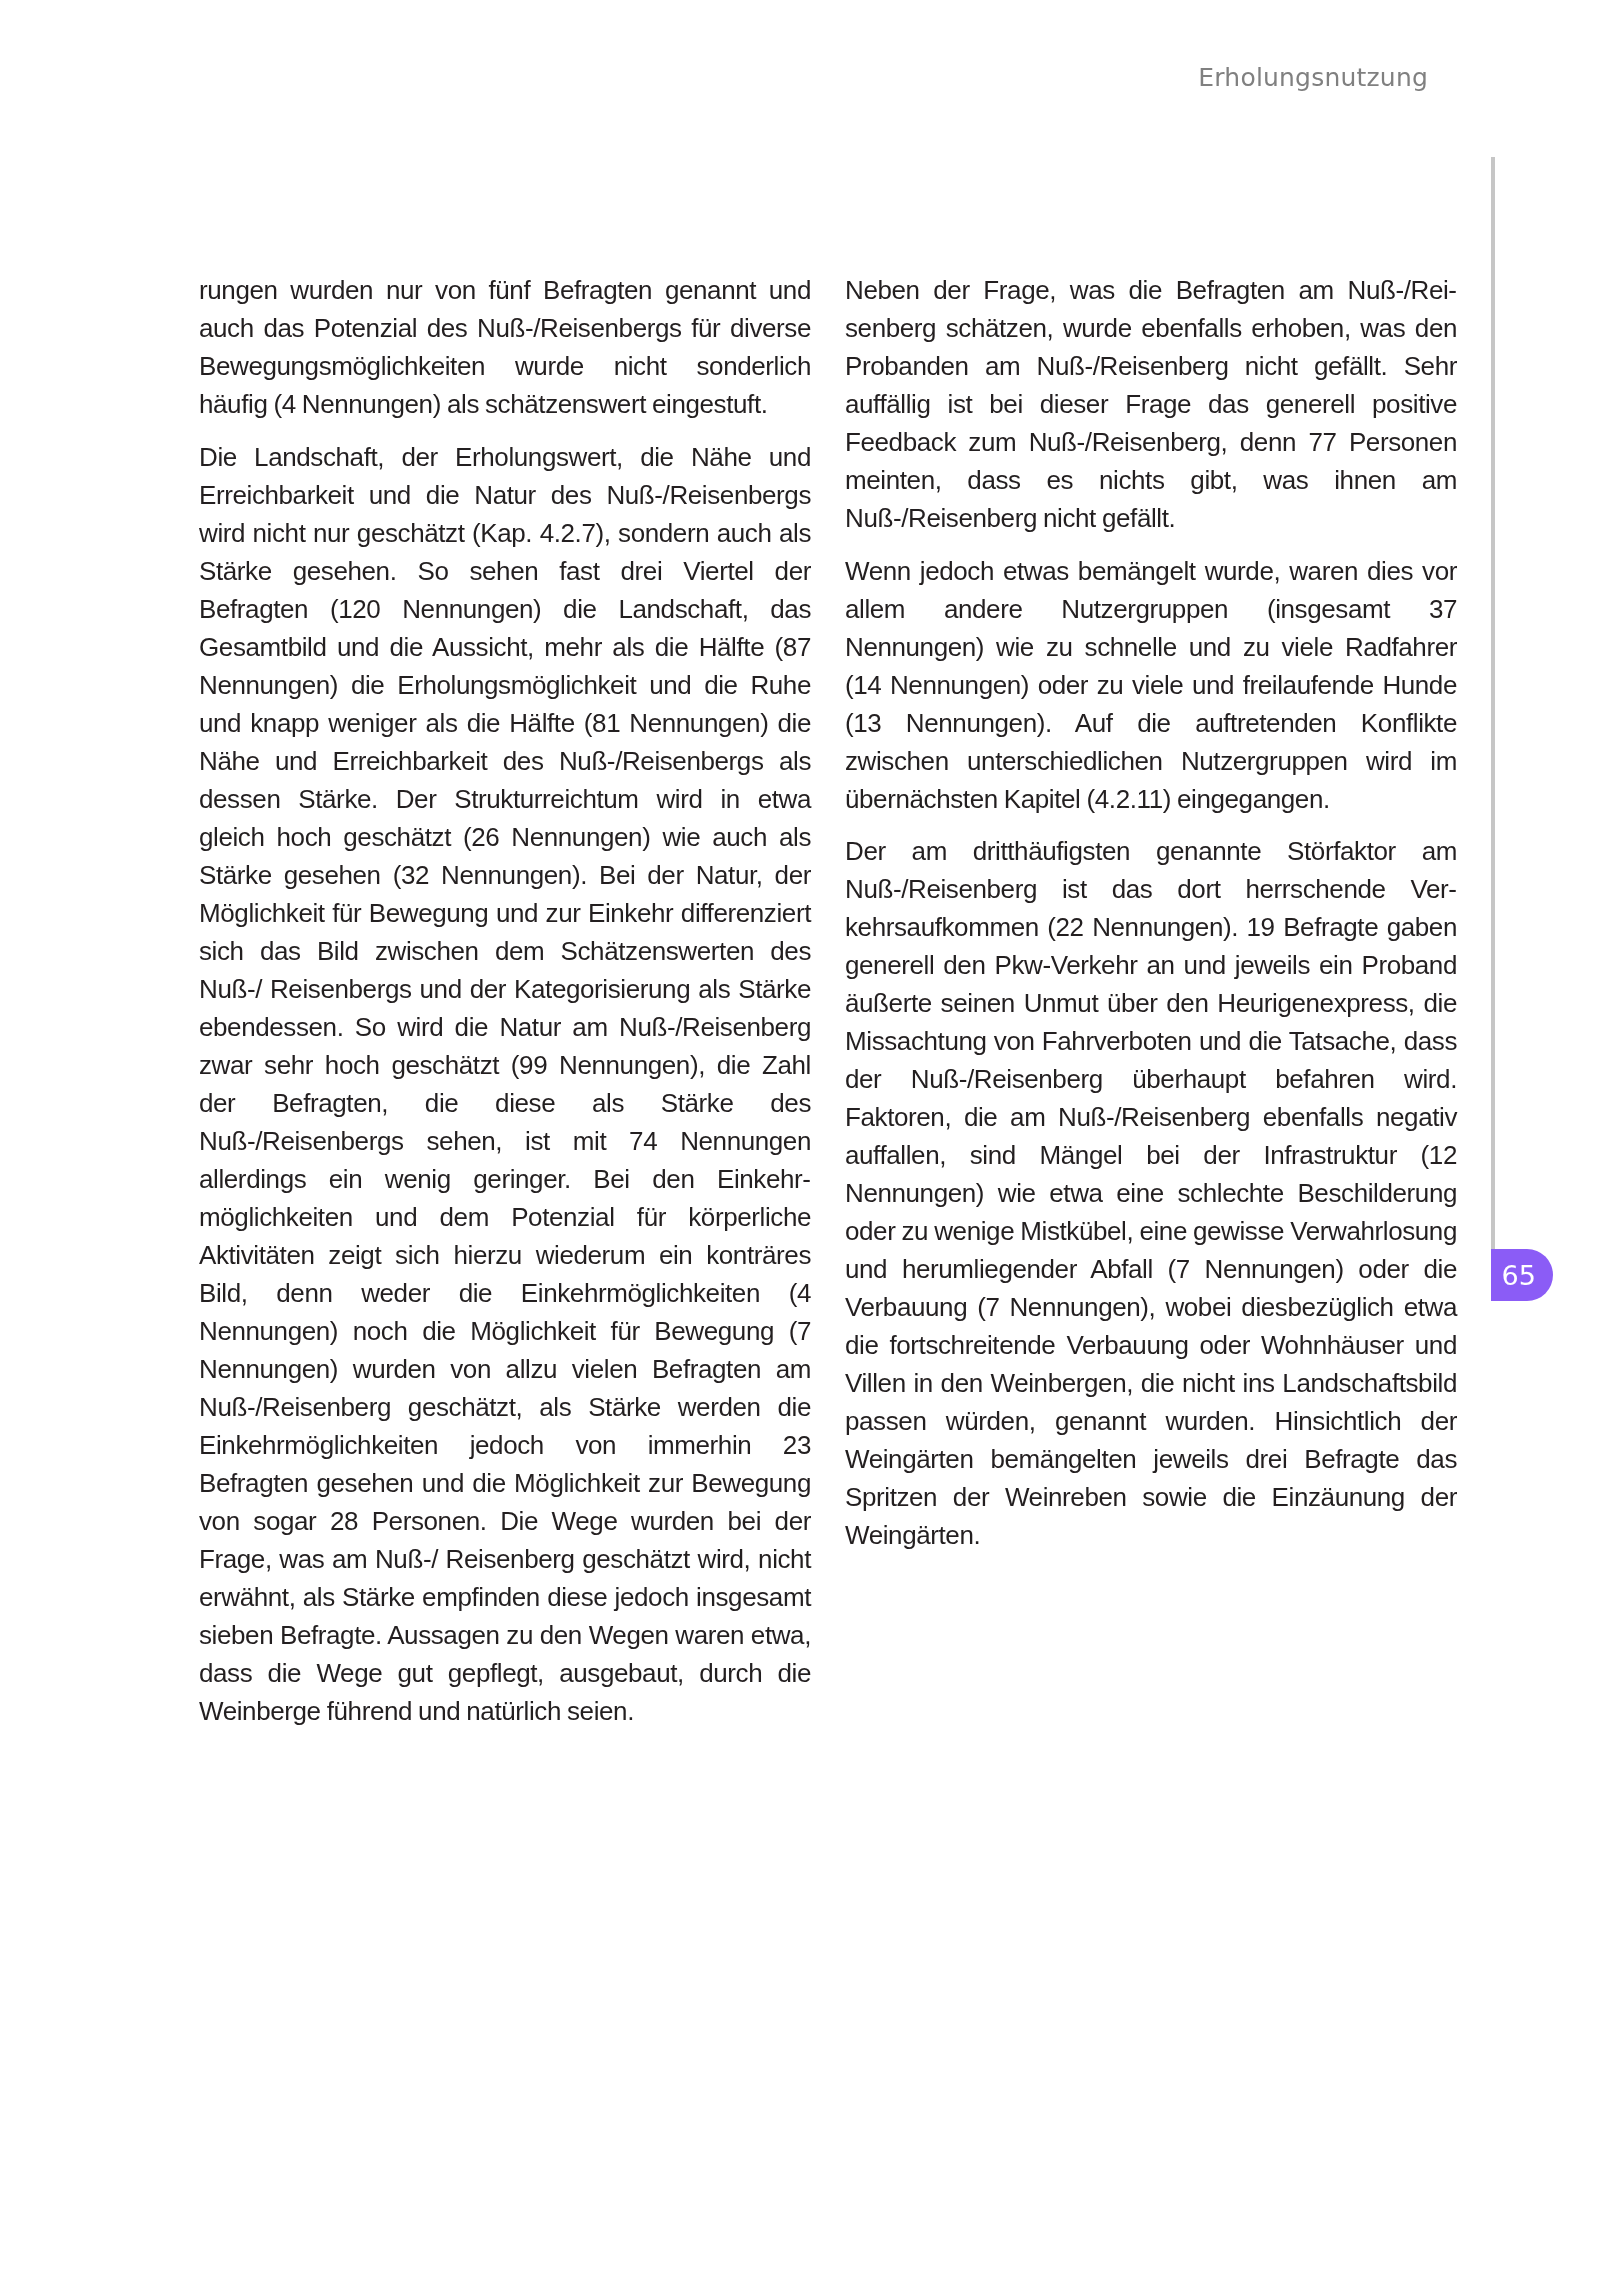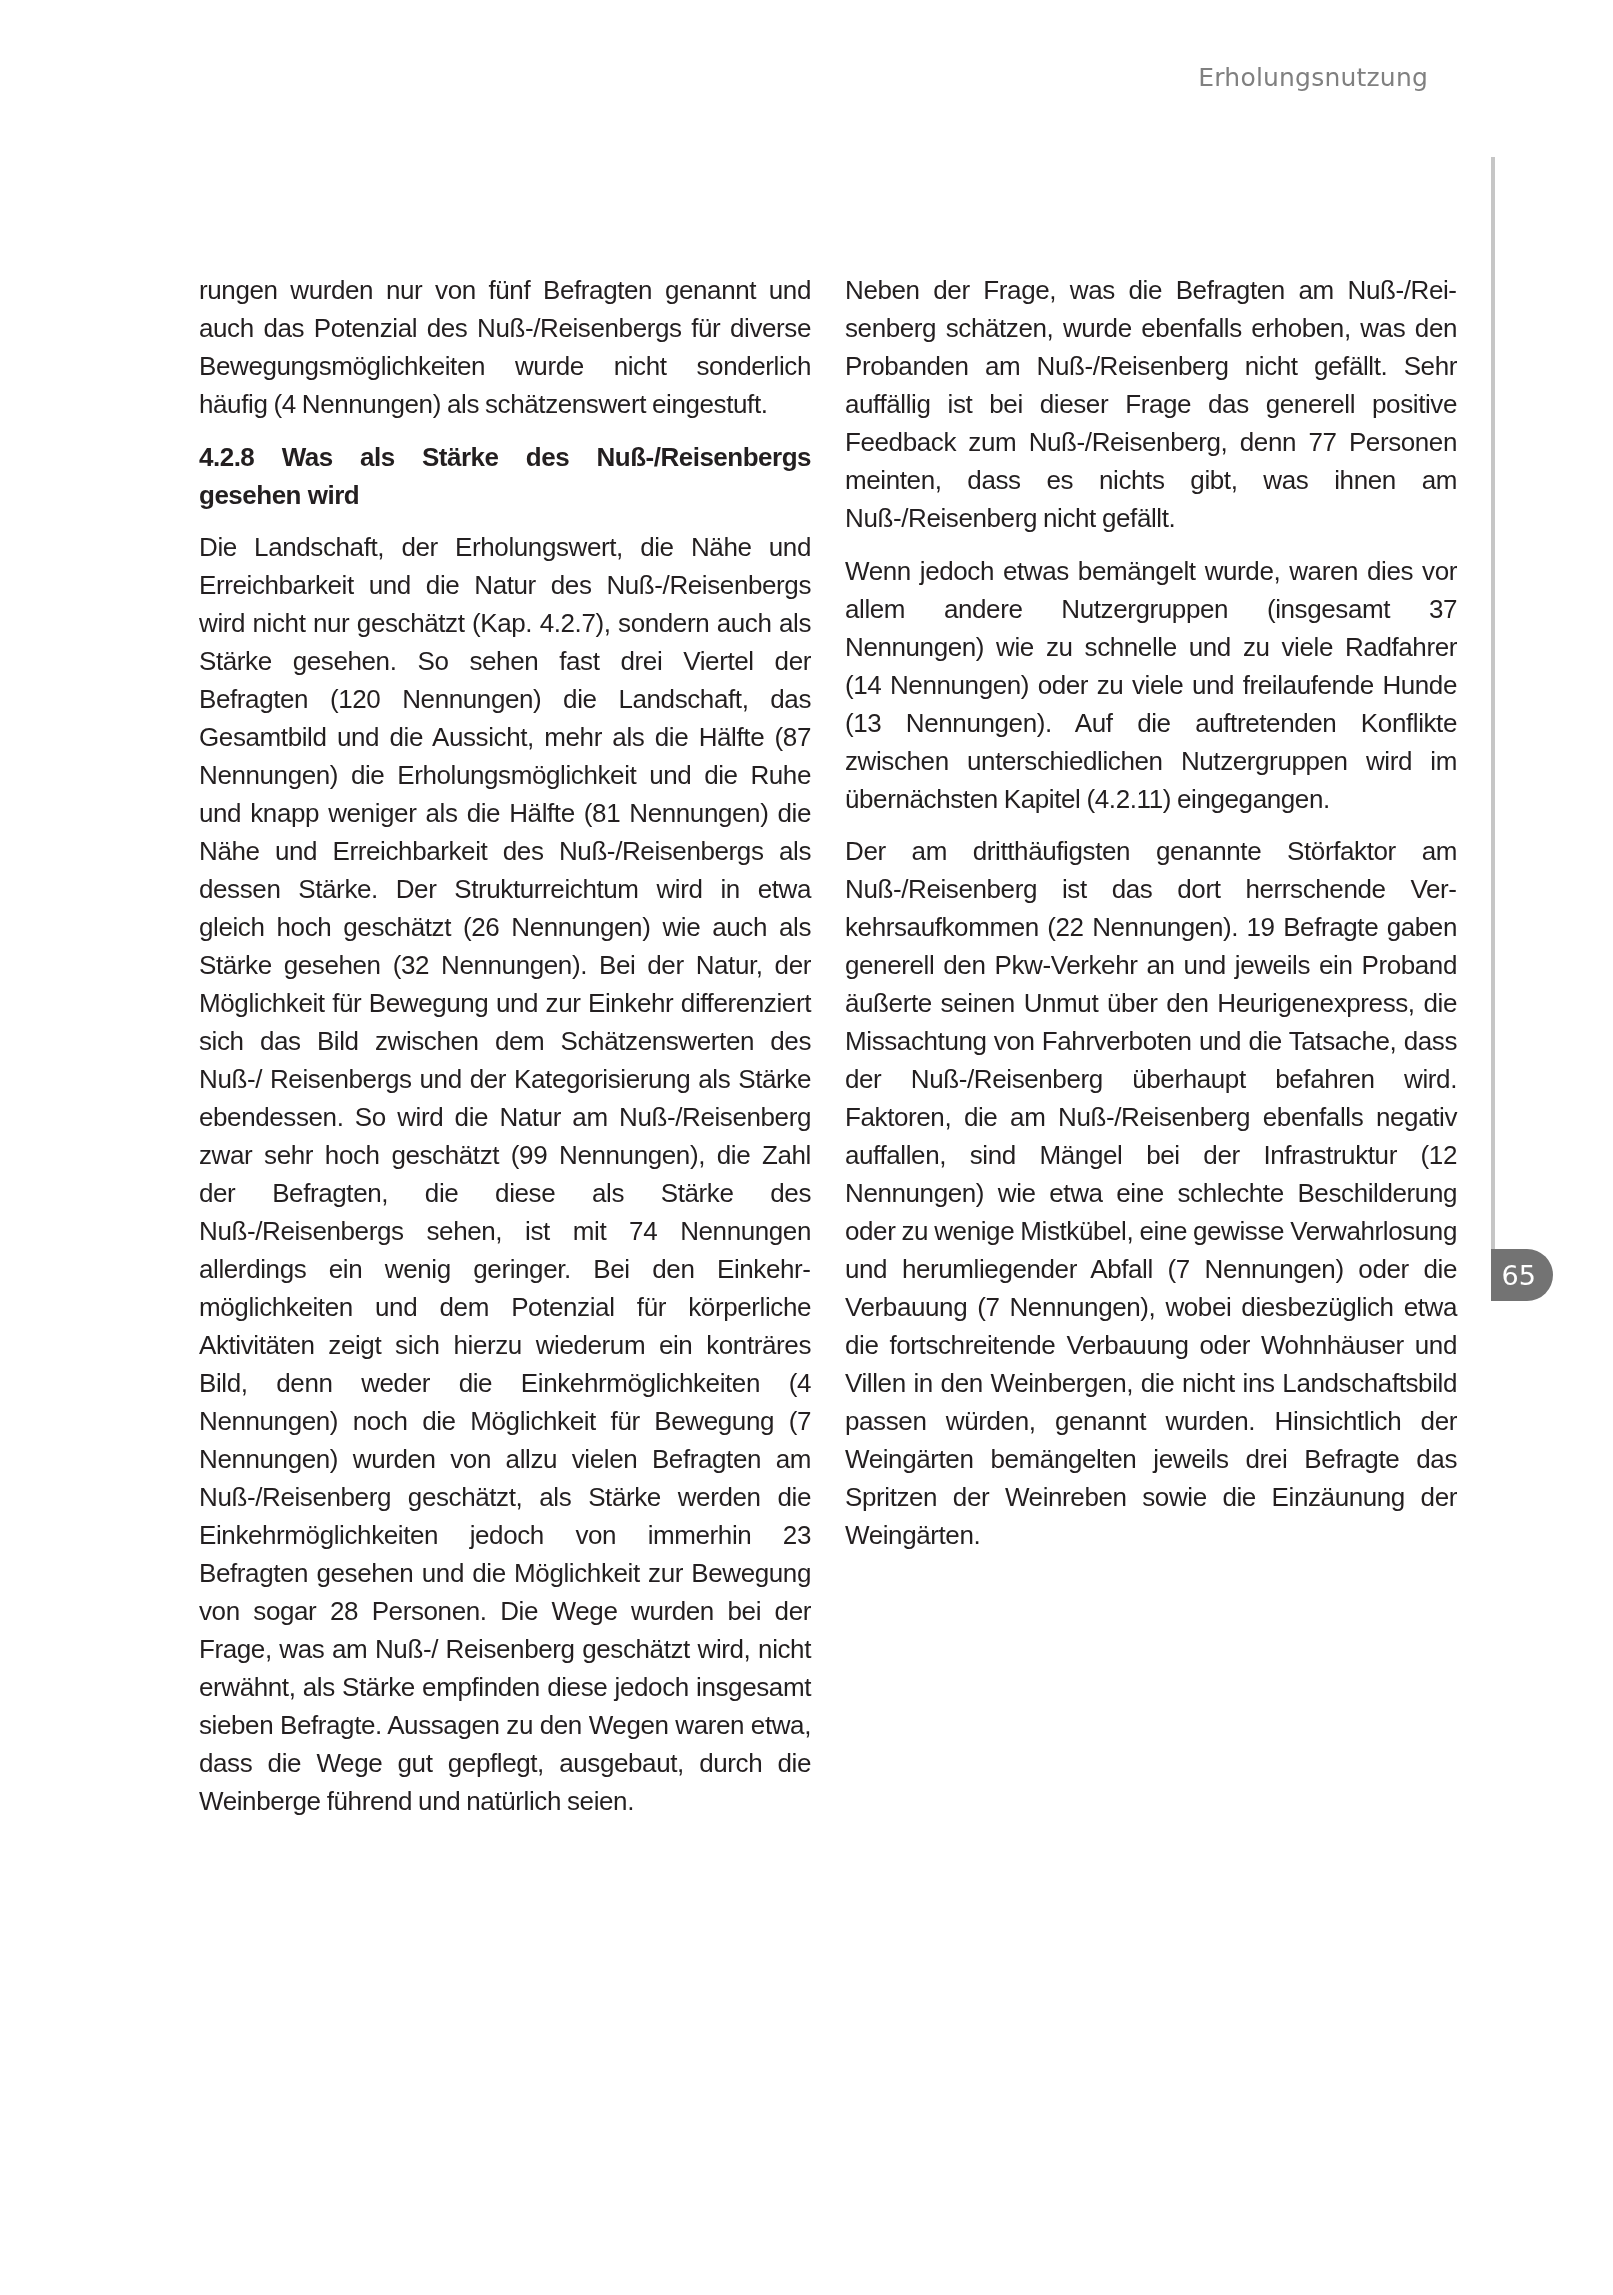--- a/index.html
+++ b/index.html
@@ -10,21 +10,21 @@
     position: absolute; right: 118px; top: 63px;
     font-family: "DejaVu Sans", sans-serif;
     font-size: 25px; color: #808080; letter-spacing: 0.2px;
   }
   .rule {
     position: absolute; left: 1491px; top: 157px;
     width: 4px; height: 1092px; background: #c6c6c6;
   }
   .page-tab {
     position: absolute; left: 1491px; top: 1249px;
-    width: 62px; height: 52px; background: #737373;
+    width: 62px; height: 52px; background: #8b5cf6;
     border-radius: 0 26px 26px 0;
     display: flex; align-items: center; justify-content: center;
     box-sizing: border-box; padding-right: 6.5px;
   }
   .page-num {
     font-family: "DejaVu Sans", sans-serif;
     font-size: 27px; color: #ffffff;
   }
 
   .col {
@@ -55,21 +55,20 @@
 
   <div class="running-head">Erholungsnutzung</div>
 
   <div class="rule"></div>
   <div class="page-tab">
     <span class="page-num">65</span>
   </div>
 
   <div class="col col-left">
     <p class="first">rungen wurden nur von fünf Befragten genannt und auch das Potenzial des Nuß-/Reisenbergs für diverse Bewegungsmöglichkeiten wurde nicht sonderlich häufig (4 Nennungen) als schätzens­wert eingestuft.</p>
-    <h2>4.2.8 Was als Stärke des Nuß-/Reisenbergs gesehen wird</h2>
     <p>Die Landschaft, der Erholungswert, die Nähe und Erreichbarkeit und die Natur des Nuß-/Reisen­bergs wird nicht nur geschätzt (Kap. 4.2.7), son­dern auch als Stärke gesehen. So sehen fast drei Viertel der Befragten (120 Nennungen) die Land­schaft, das Gesamtbild und die Aussicht, mehr als die Hälfte (87 Nennungen) die Erholungsmöglich­keit und die Ruhe und knapp weniger als die Hälfte (81 Nennungen) die Nähe und Erreichbarkeit des Nuß-/Reisenbergs als dessen Stärke. Der Struk­turreichtum wird in etwa gleich hoch geschätzt (26 Nennungen) wie auch als Stärke gesehen (32 Nennungen). Bei der Natur, der Möglichkeit für Bewegung und zur Einkehr differenziert sich das Bild zwischen dem Schätzenswerten des Nuß-/ Reisenbergs und der Kategorisierung als Stärke ebendessen. So wird die Natur am Nuß-/Reisen­berg zwar sehr hoch geschätzt (99 Nennungen), die Zahl der Befragten, die diese als Stärke des Nuß-/Reisenbergs sehen, ist mit 74 Nennungen allerdings ein wenig geringer. Bei den Einkehr­möglichkeiten und dem Potenzial für körperliche Aktivitäten zeigt sich hierzu wiederum ein konträ­res Bild, denn weder die Einkehrmöglichkeiten (4 Nennungen) noch die Möglichkeit für Bewegung (7 Nennungen) wurden von allzu vielen Befrag­ten am Nuß-/Reisenberg geschätzt, als Stärke werden die Einkehrmöglichkeiten jedoch von immerhin 23 Befragten gesehen und die Mög­lichkeit zur Bewegung von sogar 28 Personen. Die Wege wurden bei der Frage, was am Nuß-/ Reisenberg geschätzt wird, nicht erwähnt, als Stärke empfinden diese jedoch insgesamt sieben Befragte. Aussagen zu den Wegen waren etwa, dass die Wege gut gepflegt, ausgebaut, durch die Weinberge führend und natürlich seien.</p>
   </div>
 
   <div class="col col-right">
     <p>Neben der Frage, was die Befragten am Nuß-/Rei­senberg schätzen, wurde ebenfalls erhoben, was den Probanden am Nuß-/Reisenberg nicht gefällt. Sehr auffällig ist bei dieser Frage das generell positive Feedback zum Nuß-/Reisenberg, denn 77 Personen meinten, dass es nichts gibt, was ihnen am Nuß-/Reisenberg nicht gefällt.</p>
     <p>Wenn jedoch etwas bemängelt wurde, waren dies vor allem andere Nutzergruppen (insge­samt 37 Nennungen) wie zu schnelle und zu vie­le Radfahrer (14 Nennungen) oder zu viele und freilaufende Hunde (13 Nennungen). Auf die auf­tretenden Konflikte zwischen unterschiedlichen Nutzergruppen wird im übernächsten Kapitel (4.2.11) eingegangen.</p>
     <p>Der am dritthäufigsten genannte Störfaktor am Nuß-/Reisenberg ist das dort herrschende Ver­kehrsaufkommen (22 Nennungen). 19 Befragte gaben generell den Pkw-Verkehr an und jeweils ein Proband äußerte seinen Unmut über den Heurigenexpress, die Missachtung von Fahrver­boten und die Tatsache, dass der Nuß-/Reisen­berg überhaupt befahren wird. Faktoren, die am Nuß-/Reisenberg ebenfalls negativ auffallen, sind Mängel bei der Infrastruktur (12 Nennungen) wie etwa eine schlechte Beschilderung oder zu weni­ge Mistkübel, eine gewisse Verwahrlosung und herumliegender Abfall (7 Nennungen) oder die Verbauung (7 Nennungen), wobei diesbezüglich etwa die fortschreitende Verbauung oder Wohn­häuser und Villen in den Weinbergen, die nicht ins Landschaftsbild passen würden, genannt wurden. Hinsichtlich der Weingärten bemängel­ten jeweils drei Befragte das Spritzen der Weinre­ben sowie die Einzäunung der Weingärten.</p>
   </div>
 
 </div>

